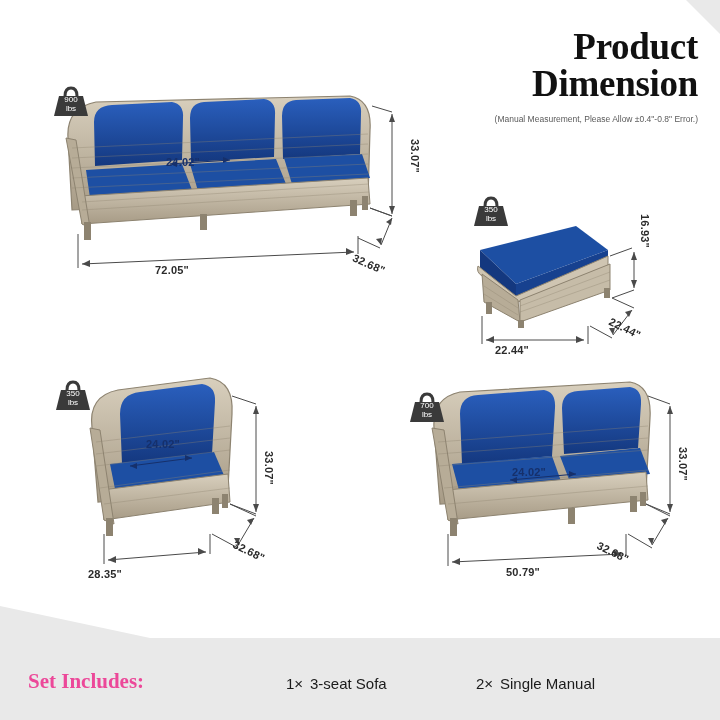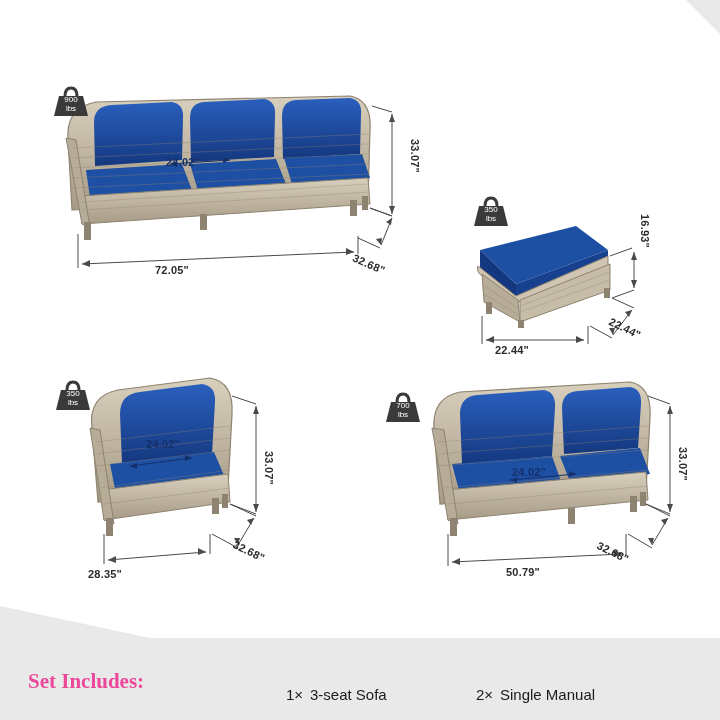--- a/index.html
+++ b/index.html
@@ -61,35 +61,40 @@
     position:absolute;left:0;bottom:82px;width:0;height:0;
     border-bottom:32px solid #e9e9e9;
     border-right:150px solid transparent;
   }
   .set-includes{
     position:absolute;left:28px;bottom:26px;
     font-family:"Liberation Serif", serif;
     font-weight:bold;font-size:21px;color:#ec4899;
   }
   .incl-list{
-    position:absolute;left:286px;bottom:12px;width:420px;
+    position:absolute;left:286px;bottom:23px;width:420px;
     display:grid;grid-template-columns:190px 200px;
     grid-auto-rows:28px;align-items:center;
     font-size:15px;color:#1b1b1b;
   }
   .incl-item{white-space:nowrap;}
   .incl-item .qty{display:inline-block;min-width:24px;}
 </style>
 </head>
 <body>
 
 <div class="page">
 
   <div class="corner-tri"></div>
 
+  <div class="hdr-wrap">
+    <div class="hdr-title">Product</div>
+    <div class="hdr-title" style="margin-top:-4px">Dimension</div>
+    <div class="hdr-note">(Manual Measurement, Please Allow ±0.4"-0.8" Error.)</div>
+  </div>
 
   <div class="fig" style="left:50px;top:78px;">
     <svg width="330" height="190" viewBox="0 0 330 190">
       <defs>
         <linearGradient id="wk" x1="0" y1="0" x2="0" y2="1">
           <stop offset="0" stop-color="#d8cfbd"></stop>
             <stop offset="1" stop-color="#a79b86"></stop>
         </linearGradient>
         <linearGradient id="cu" x1="0" y1="0" x2="0" y2="1">
           <stop offset="0" stop-color="#2a5fbd"></stop>
@@ -303,21 +308,21 @@
         <path d="M26 120 L230 102"></path>
           <path d="M30 136 L230 118"></path>
       </g>
       <rect x="32" y="150" width="7" height="18" fill="#8d8370"></rect>
       <rect x="150" y="140" width="7" height="16" fill="#8d8370"></rect>
       <rect x="212" y="128" width="7" height="16" fill="#8d8370"></rect>
       <rect x="222" y="124" width="6" height="14" fill="#8d8370"></rect>
     </svg>
   </div>
 
-  <div class="badge" style="left:382px;top:392px;">
+  <div class="badge" style="left:406px;top:392px;">
     <svg width="42" height="32" viewBox="0 0 42 32">
       <path d="M9 10 L33 10 L38 30 L4 30 Z" fill="#3a3a3a"></path>
       <path d="M15 10 Q15 2 21 2 Q27 2 27 10" fill="none" stroke="#3a3a3a" stroke-width="3"></path>
     </svg>
     <div class="btxt">
       <span>700</span><br><span>lbs</span>
     </div>
   </div>
 
   <div>

